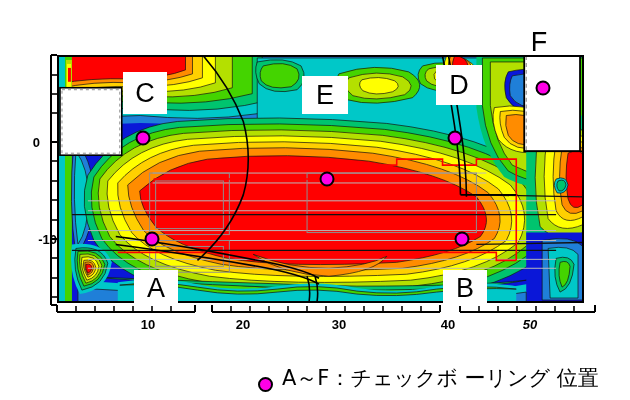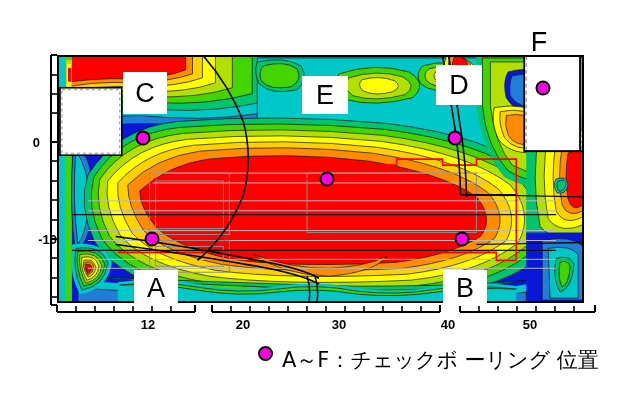--- a/index.html
+++ b/index.html
@@ -73,23 +73,23 @@
     border-radius: 50%;
     background: #ff00e6;
     border: 2px solid #000;
     box-sizing: border-box;
     transform: translate(-50%, -50%);
   }
   
   .legend {
     position: absolute;
     left: 258px;
-    top: 346px;
+    top: 364px;
     display: flex;
-    align-items: flex-start;
+    align-items: flex-end;
     gap: 9px;
   }
   .legend-dot {
     width: 15px;
     height: 15px;
     border-radius: 50%;
     background: #ff00e6;
     border: 2px solid #000;
     box-sizing: border-box;
     flex: none;
@@ -298,25 +298,25 @@
       <line x1="362" y1="9" x2="362" y2="3"></line>
       <line x1="381" y1="9" x2="381" y2="3"></line>
       <line x1="439" y1="9" x2="439" y2="3"></line>
       <line x1="458" y1="9" x2="458" y2="3"></line>
       <line x1="477" y1="9" x2="477" y2="3"></line>
       <line x1="496" y1="9" x2="496" y2="3"></line>
       <line x1="515" y1="9" x2="515" y2="3"></line>
       <line x1="534" y1="9" x2="534" y2="3"></line>
     </g>
   </svg>
-  <div class="tick-label xlab" style="left:148px; top:317px;">12</div>
+  <div class="tick-label xlab" style="left:148px; top:317px;">10</div>
   <div class="tick-label xlab" style="left:243px; top:317px;">20</div>
   <div class="tick-label xlab" style="left:339px; top:317px;text-align:right;">30</div>
   <div class="tick-label xlab" style="left:448px; top:317px;">40</div>
-  <div class="tick-label xlab" style="left:530px; top:317px;">50</div>
+  <div class="tick-label xlab" style="left:530px; top:317px;font-style:italic;">50</div>
 
   <svg class="axis-y-ticks" style="left:42px; top:50px; width:16px; height:260px;" viewBox="0 0 16 260">
     <g stroke="#000" stroke-width="2" fill="none">
       <line x1="9" y1="5" x2="15" y2="5"></line>
       <line x1="9" y1="5" x2="9" y2="255"></line>
       <line x1="9" y1="255" x2="15" y2="255"></line>
       <line x1="9" y1="92" x2="16" y2="92"></line>
       <line x1="9" y1="189" x2="16" y2="189"></line>
     </g>
     <g stroke="#000" stroke-width="1.6" fill="none">

